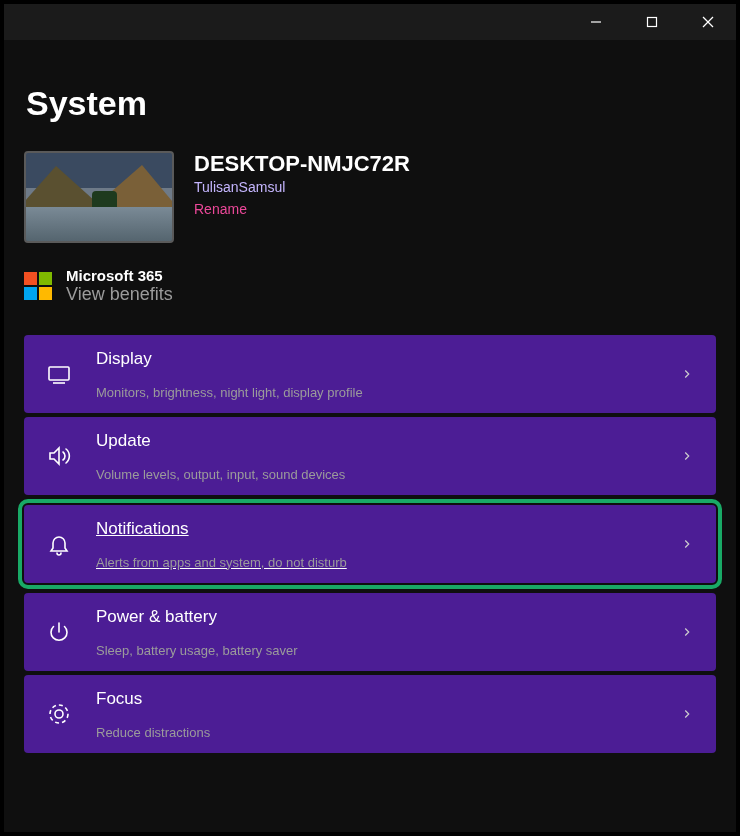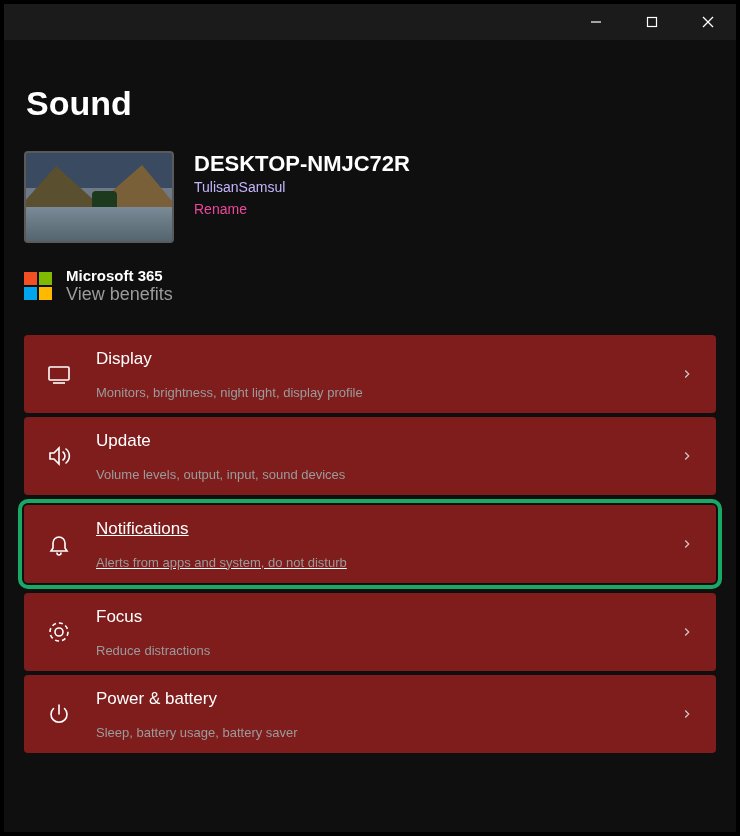--- a/index.html
+++ b/index.html
@@ -130,21 +130,21 @@
     display:flex;align-items:center;justify-content:center;
   }
 
   
   .settings-list {
     display: flex;
     flex-direction: column;
     gap: 4px;
   }
   .srow {
-    background: #7f1d1d;
+    background: #4c1d95;
     border-radius: 4px;
     height: 78px;
     padding: 0 22px;
     display: flex;
     align-items: center;
     gap: 24px;
   }
   .srow.highlight {
     outline: 4px solid #19a966;
     outline-offset: 2px;
@@ -179,21 +179,21 @@
   </div>
   <div class="tbtn">
     <svg width="12" height="12">
         <line x1="1" y1="1" x2="11" y2="11" stroke-width="1.2"></line>
         <line x1="11" y1="1" x2="1" y2="11" stroke-width="1.2"></line>
       </svg>
   </div>
 </div>
 
 <div class="page">
-  <h1 class="page-title">Sound</h1>
+  <h1 class="page-title">System</h1>
 
   <div class="device">
     <div class="thumb">
       <div class="mtn-left"></div>
         <div class="mtn-right"></div>
         <div class="trees"></div>
         <div class="water"></div>
     </div>
     <div class="device-info">
       <h2>DESKTOP-NMJC72R</h2>
@@ -271,48 +271,48 @@
       </div>
       <div class="chev">
         <svg width="14" height="14" viewBox="0 0 24 24" fill="none" stroke="currentColor" stroke-width="2">
             <polyline points="9 18 15 12 9 6"></polyline>
           </svg>
       </div>
     </div>
 
     <div class="srow">
       <div class="sicon">
+        <svg width="24" height="24" viewBox="0 0 24 24" fill="none" stroke="currentColor" stroke-width="1.6" stroke-linecap="round">
+            <path d="M12 3v9"></path>
+            <path d="M6.5 6.5a8 8 0 1 0 11 0"></path>
+          </svg>
+      </div>
+      <div class="stext">
+        <div class="stitle">Power &amp; battery</div>
+        <div class="sdesc">Sleep, battery usage, battery saver</div>
+      </div>
+      <div class="chev">
+        <svg width="14" height="14" viewBox="0 0 24 24" fill="none" stroke="currentColor" stroke-width="2">
+            <polyline points="9 18 15 12 9 6"></polyline>
+          </svg>
+      </div>
+    </div>
+
+    <div class="srow">
+      <div class="sicon">
         <svg width="24" height="24" viewBox="0 0 24 24" fill="none" stroke="currentColor" stroke-width="1.6">
             <circle cx="12" cy="12" r="9" stroke-dasharray="4 3"></circle>
             <circle cx="12" cy="12" r="4"></circle>
           </svg>
       </div>
       <div class="stext">
         <div class="stitle">Focus</div>
         <div class="sdesc">Reduce distractions</div>
       </div>
       <div class="chev">
         <svg width="14" height="14" viewBox="0 0 24 24" fill="none" stroke="currentColor" stroke-width="2">
             <polyline points="9 18 15 12 9 6"></polyline>
           </svg>
       </div>
     </div>
 
-    <div class="srow">
-      <div class="sicon">
-        <svg width="24" height="24" viewBox="0 0 24 24" fill="none" stroke="currentColor" stroke-width="1.6" stroke-linecap="round">
-            <path d="M12 3v9"></path>
-            <path d="M6.5 6.5a8 8 0 1 0 11 0"></path>
-          </svg>
-      </div>
-      <div class="stext">
-        <div class="stitle">Power &amp; battery</div>
-        <div class="sdesc">Sleep, battery usage, battery saver</div>
-      </div>
-      <div class="chev">
-        <svg width="14" height="14" viewBox="0 0 24 24" fill="none" stroke="currentColor" stroke-width="2">
-            <polyline points="9 18 15 12 9 6"></polyline>
-          </svg>
-      </div>
-    </div>
-
   </div>
 </div>
 
 </body></html>

